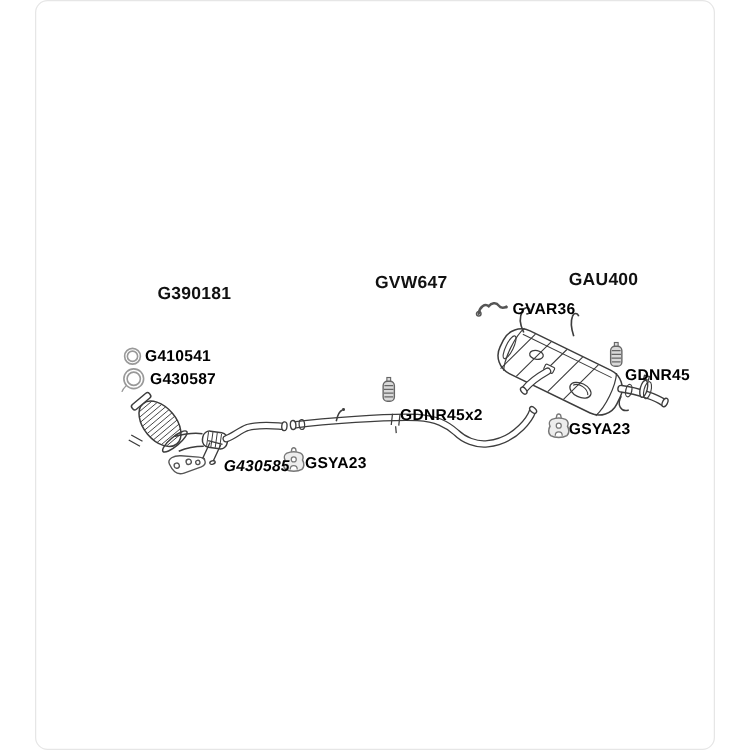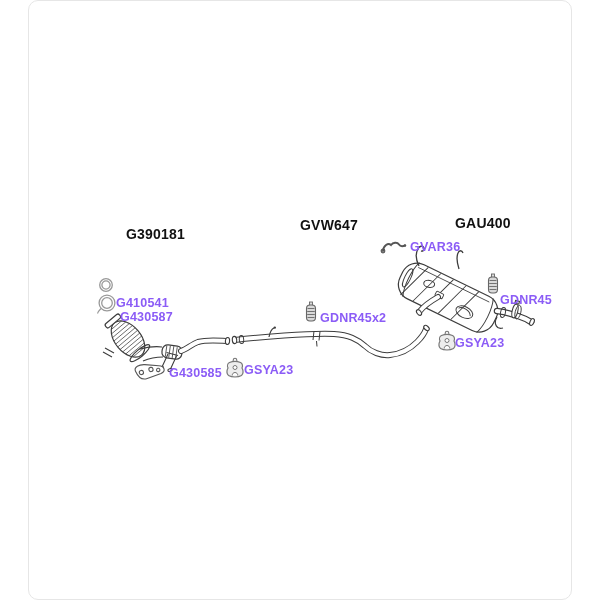--- a/index.html
+++ b/index.html
@@ -28,34 +28,34 @@
     font-size: 14px;
     font-weight: 700;
     color: #111111;
     letter-spacing: 0.2px;
     white-space: nowrap;
   }
   .part-label {
     position: absolute;
     font-size: 12.5px;
     font-weight: 700;
-    color: #8b5cf6;
+    color: #000000;
     letter-spacing: 0.2px;
     white-space: nowrap;
     cursor: pointer;
   }
   .h-front  { left: 97px;  top: 225px; }
   .h-middle { left: 271px; top: 216px; }
   .h-rear   { left: 426px; top: 214px; }
 
-  .lbl-g410541    { left: 87px;  top: 295px; }
-  .lbl-g430587    { left: 91px;  top: 309px; }
-  .lbl-g430585    { left: 140px; top: 365px; }
+  .lbl-g410541    { left: 87px;  top: 277px; }
+  .lbl-g430587    { left: 91px;  top: 295px; }
+  .lbl-g430585    { left: 150px; top: 365px; font-style: italic; }
   .lbl-gsya23-l   { left: 215px; top: 362px; }
-  .lbl-gdnr45x2   { left: 291px; top: 310px; }
+  .lbl-gdnr45x2   { left: 291px; top: 324px; }
   .lbl-gvar36     { left: 381px; top: 239px; }
   .lbl-gdnr45     { left: 471px; top: 292px; }
   .lbl-gsya23-r   { left: 426px; top: 335px; }
 </style>
 </head>
 <body>
 
 <div class="canvas">
 
   <svg class="drawing-svg" viewBox="0 0 600 600" xmlns="http://www.w3.org/2000/svg">

